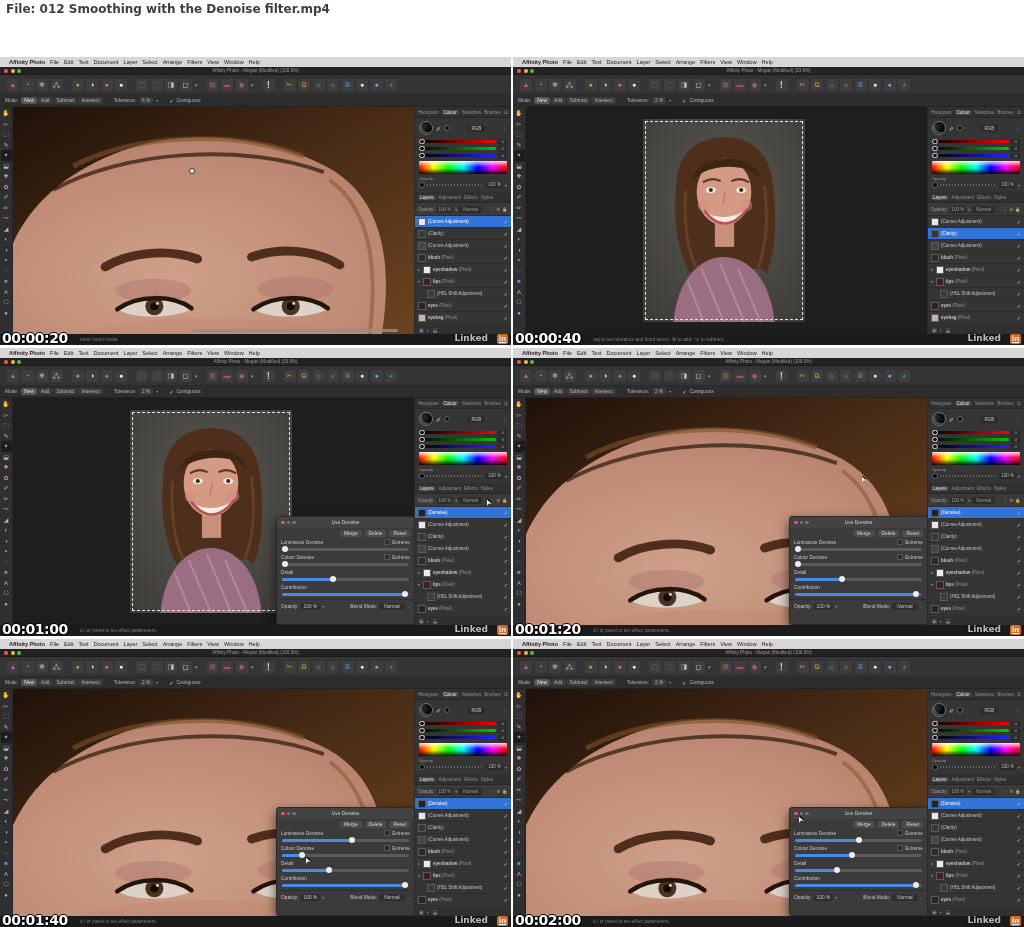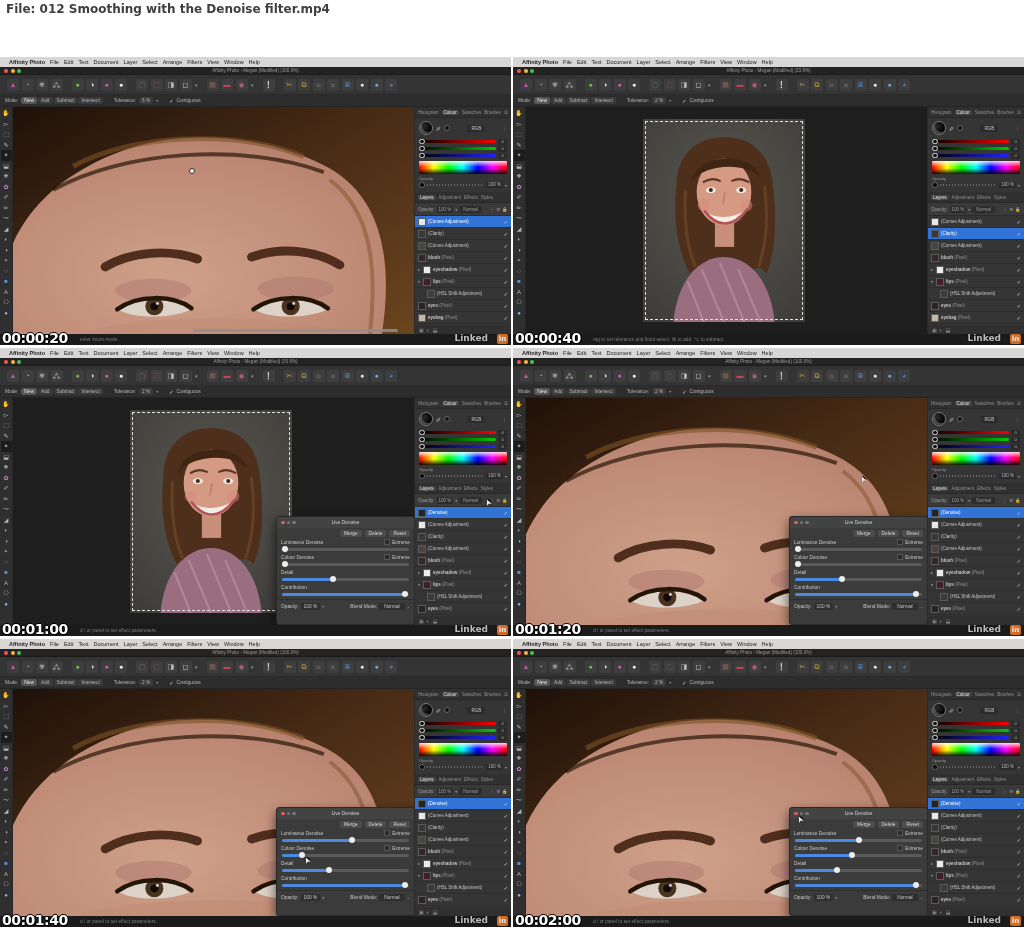--- a/index.html
+++ b/index.html
@@ -112,21 +112,21 @@
   .check{margin-left:auto;font-size:5px;color:#cfcfcf;}
   .lbottom{height:9px;display:flex;align-items:center;gap:3px;padding:0 4px;background:#303030;font-size:5px;color:#8a8a8a;}
 
   
   .statusbar{height:11px;background:#1b1b1b;display:flex;align-items:center;padding-left:80px;}
   .status-text{font-size:4.8px;color:#7d7d7d;white-space:nowrap;}
   .timestamp{position:absolute;left:2px;bottom:0;z-index:15;font:bold 14px/13px "DejaVu Sans",sans-serif;letter-spacing:-.5px;color:#fff;text-shadow:1px 0 0 #000,-1px 0 0 #000,0 1px 0 #000,0 -1px 0 #000,1px 1px 0 #000;}
   .cursor{position:absolute;z-index:20;font-size:8px;color:#fff;text-shadow:0 0 1px #000,1px 1px 0 #000;transform:rotate(-115deg);}
   .watermark{position:absolute;right:3px;bottom:1px;z-index:16;display:flex;align-items:flex-start;gap:9px;opacity:.92;}
   .wm-text{font:bold 9px/9px "DejaVu Sans",sans-serif;color:#c9c9c9;text-shadow:0 0 2px #000;}
-  .wm-badge{width:11px;height:10px;background:#e0762b;border-radius:2px;color:#fff;font:bold 7px/10px "DejaVu Sans",sans-serif;text-align:center;}
+  .wm-badge{width:11px;height:10px;background:#e0762b;border-radius:2px;color:#fff;font:bold 7px/10px "DejaVu Sans",sans-serif;text-align:center;text-decoration:underline;}
 </style>
 </head>
 <body>
 
 <div class="header">
   <div>File: 012 Smoothing with the Denoise filter.mp4</div>
 </div>
 
 <div class="grid">
   <div class="frame">

